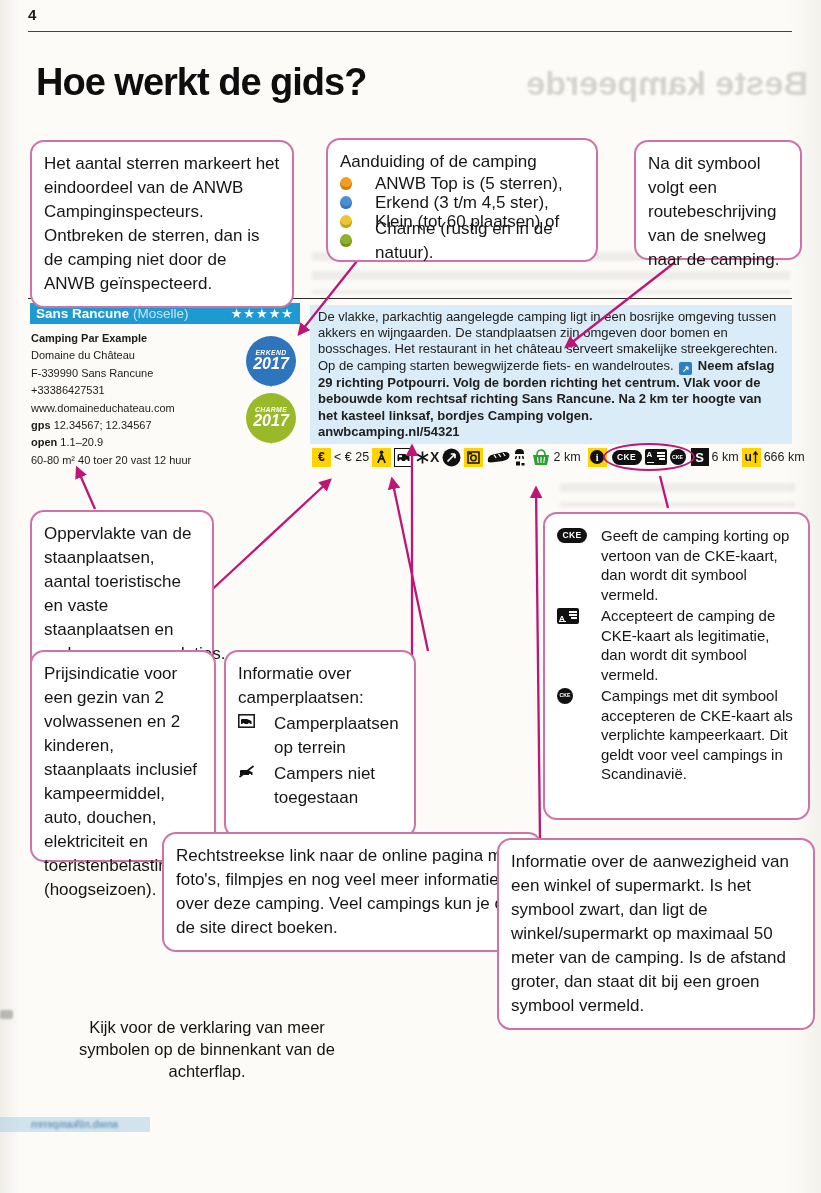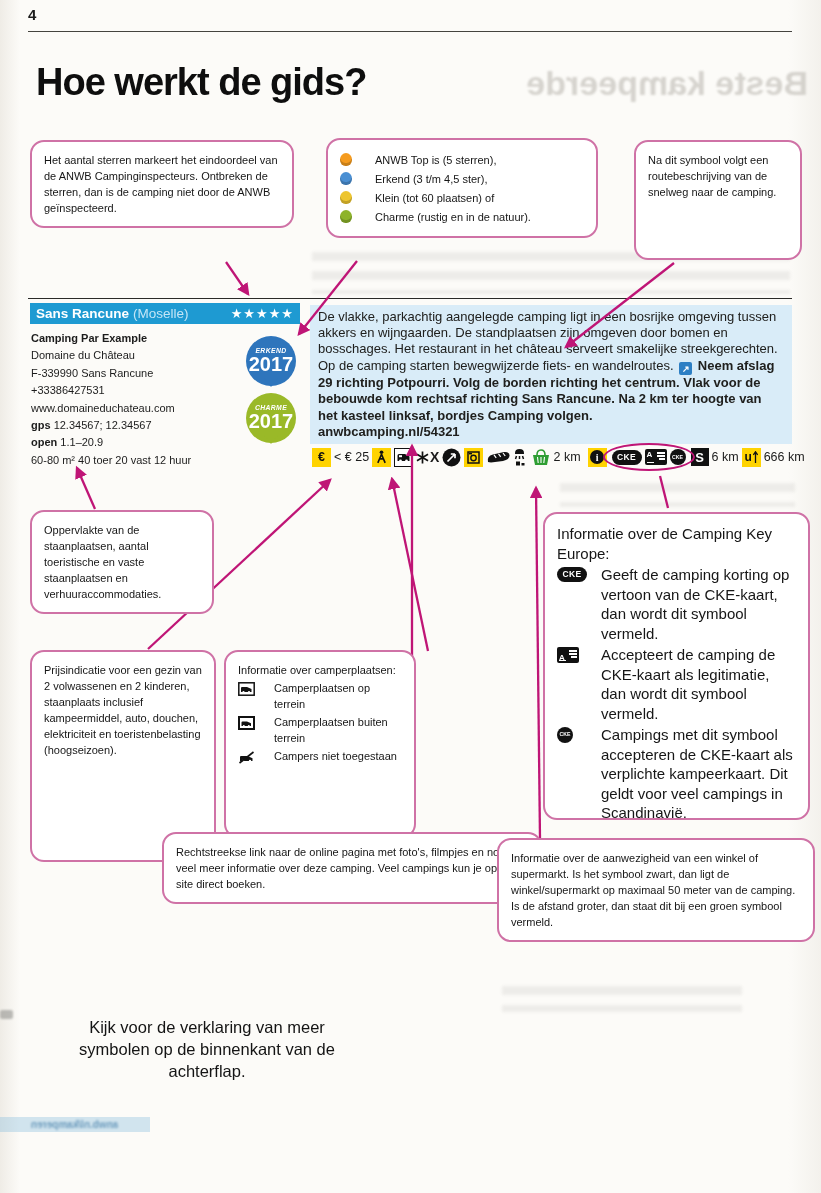--- a/index.html
+++ b/index.html
@@ -8,21 +8,21 @@
         font-family:"Liberation Sans",sans-serif;color:#1c1c1c;}
   .abs{position:absolute;}
   
   .pageno{top:6px;left:28px;font-size:15px;font-weight:700;}
   .toprule{top:31px;left:28px;width:764px;height:0;border-top:1.6px solid #45443f;}
   .title{top:60px;left:36px;font-size:38px;line-height:44px;font-weight:700;letter-spacing:-1px;color:#0e0e0e;}
   .bleed-title{top:64px;left:388px;width:420px;font-size:34px;font-weight:700;color:#c9c6c0;
                transform:scaleX(-1);filter:blur(1px);opacity:.75;white-space:nowrap;}
   
   .callout{position:absolute;background:#fff;border:2px solid #cf72a6;border-radius:14px;
-           padding:10px 12px;font-size:11px;line-height:16px;color:#161616;z-index:2;box-sizing:border-box;}
+           padding:10px 12px;font-size:17px;line-height:24px;color:#161616;z-index:2;box-sizing:border-box;}
   .callout p{margin:0;}
   .b-title{margin:0 0 1px 0;}
   .desig-item{display:flex;align-items:center;gap:23px;height:19px;}
   .shield{width:12px;height:13px;border-radius:50% 50% 46% 46%;flex:0 0 auto;box-shadow:inset 0 -3px 0 rgba(0,0,0,.18);}
   
   .irow{display:flex;gap:10px;margin-top:2px;}
   .irow .ic{flex:0 0 26px;display:flex;justify-content:flex-start;padding-top:2px;}
   
   .listrule{top:298px;left:28px;width:764px;border-top:1.2px solid #2a2a28;}
   .lhead{top:303px;left:30px;width:270px;height:21px;background:#1e9ad2;display:flex;align-items:center;
@@ -30,21 +30,21 @@
   .lhead .nm{font-weight:700;}
   .lhead .rg{color:#c3e5f6;margin-left:4px;}
   .lhead .st{margin-left:auto;font-size:13px;letter-spacing:1px;}
   .lcol{top:330px;left:31px;width:212px;font-size:11px;line-height:17.4px;}
   .lcol .bold{font-weight:700;}
   .badge{position:absolute;width:50px;height:50px;border-radius:50%;display:flex;flex-direction:column;
          align-items:center;justify-content:center;z-index:1;}
   .badge::after{content:"";position:absolute;left:50%;bottom:-8px;transform:translateX(-50%);
                 border:7px solid transparent;border-top:9px solid currentColor;}
   .badge .bt{color:#fff;font-size:6.8px;font-weight:700;letter-spacing:.4px;font-style:italic;}
-  .badge .by{color:#fff;font-size:20px;font-weight:700;margin-top:-1px;}
+  .badge .by{color:#fff;font-size:16px;font-weight:700;font-style:italic;margin-top:-1px;}
   .ldesc{top:305px;left:310px;width:482px;background:#d9ecf8;padding:4px 8px;box-sizing:border-box;
          font-size:13px;line-height:16.2px;color:#20201e;}
   .ldesc .bold, .llink{font-weight:700;}
   .routeic{display:inline-flex;width:13px;height:13px;background:#2d7fc4;color:#fff;border-radius:2px;
            align-items:center;justify-content:center;font-size:9px;font-weight:700;vertical-align:-2px;margin:0 2px;}
   
   .symrow{top:444px;left:312px;height:26px;display:flex;align-items:center;gap:3px;font-size:12.5px;font-weight:700;}
   .sq{width:19px;height:19px;display:flex;align-items:center;justify-content:center;flex:0 0 auto;box-sizing:border-box;}
   .sq.y{background:#ffd300;color:#111;}
   .sq.k{background:#111;color:#fff;}
@@ -104,20 +104,21 @@
       <line x1="540" y1="839" x2="536" y2="488" marker-end="url(#ah)"></line>
       <line x1="660" y1="476" x2="668" y2="508"></line>
     </g>
   </svg>
 
   <div class="callout" style="left:30px;top:140px;width:264px;">
     <p>Het aantal sterren markeert het eindoordeel van de ANWB Campinginspecteurs. Ontbreken de sterren, dan is de camping niet door de ANWB geïnspecteerd.</p>
   </div>
 
   <div class="callout" style="left:326px;top:138px;width:272px;">
+    <p class="b-title">Aanduiding of de camping</p>
     <div class="desig-item">
       <span class="shield" style="background:#f59b1e;"></span>
       <span>ANWB Top is (5 sterren),</span>
     </div>
     <div class="desig-item">
       <span class="shield" style="background:#4a8fd3;"></span>
       <span>Erkend (3 t/m 4,5 ster),</span>
     </div>
     <div class="desig-item">
       <span class="shield" style="background:#edc52f;"></span>
@@ -274,43 +275,31 @@
             <path d="M3 10 V6 Q3 5 4 5 H9 L13.5 7 V10 Z" fill="#111"></path>
             <circle cx="5.5" cy="10" r="1.1" fill="#fff"></circle>
             <circle cx="11" cy="10" r="1.1" fill="#fff"></circle>
           </svg>
       </span>
       <span>Camperplaatsen op terrein</span>
     </div>
     <div class="irow">
       <span class="ic">
         <svg width="17" height="14" viewBox="0 0 17 14">
-            <rect x="0.8" y="0.8" width="15.4" height="12.4" fill="none" stroke="#111" stroke-width="2.4"></rect>
-            <path d="M3.5 10 V6.5 Q3.5 5.5 4.5 5.5 H9 L13 7.3 V10 Z" fill="#111"></path>
-            <circle cx="5.8" cy="10" r="1" fill="#fff"></circle>
-            <circle cx="10.8" cy="10" r="1" fill="#fff"></circle>
-          </svg>
-      </span>
-      <span>Camperplaatsen buiten terrein</span>
-    </div>
-    <div class="irow">
-      <span class="ic">
-        <svg width="17" height="14" viewBox="0 0 17 14">
             <path d="M2 11 V7 Q2 6 3 6 H9.5 L14.5 8.2 V11 Z" fill="#111"></path>
             <circle cx="5" cy="11" r="1.2" fill="#fff"></circle>
             <circle cx="12" cy="11" r="1.2" fill="#fff"></circle>
             <line x1="1.5" y1="13" x2="15.5" y2="2" stroke="#111" stroke-width="1.6"></line>
           </svg>
       </span>
       <span>Campers niet toegestaan</span>
     </div>
   </div>
 
   <div class="callout" style="left:543px;top:512px;width:267px;height:308px;font-size:15px;line-height:19.5px;">
-    <p class="b-title">Informatie over de Camping Key Europe:</p>
     <div class="irow" style="--w:34px;">
       <span class="ic" style="flex-basis:34px;">
           <span class="pill">CKE</span>
         </span>
       <span>Geeft de camping korting op vertoon van de CKE-kaart, dan wordt dit symbool vermeld.</span>
     </div>
     <div class="irow">
       <span class="ic" style="flex-basis:34px;">
         <span class="cardic">
             <span class="ca">A</span>

